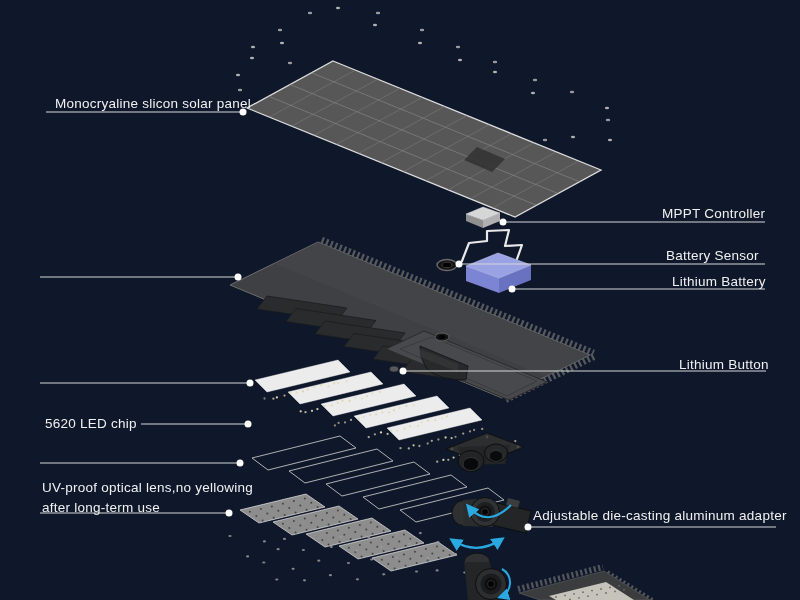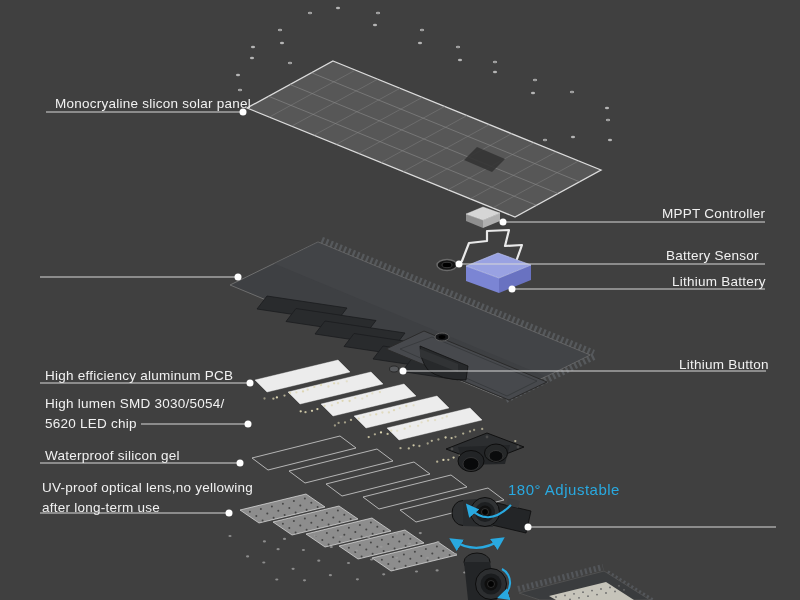--- a/index.html
+++ b/index.html
@@ -1,16 +1,16 @@
 <!DOCTYPE html>
 <html style="--accent: #29a9e0;"><head>
 <meta charset="utf-8">
 <style>
   html,body{margin:0;padding:0;background:#000;}
-  #stage{position:relative;width:800px;height:600px;background:#404040;overflow:hidden;
+  #stage{position:relative;width:800px;height:600px;background:#0f172a;overflow:hidden;
          font-family:"Liberation Sans",sans-serif;}
   #scene{position:absolute;left:0;top:0;}
   .lbl{position:absolute;color:#f1f1f1;font-size:13.5px;line-height:19px;
        letter-spacing:.25px;white-space:pre;}
   .lbl.two{line-height:20px;}
   .lbl.cyan{color:var(--accent,#29a9e0);font-size:15px;letter-spacing:.5px;}
 </style>
 </head>
 <body>
 
@@ -417,23 +417,21 @@
         <line x1="512" y1="289" x2="765" y2="289" stroke="#d8d8d8" stroke-width="1"></line>
         <circle cx="512" cy="289" r="3.5" fill="#fff"></circle>
         <line x1="403" y1="371" x2="766" y2="371" stroke="#d8d8d8" stroke-width="1"></line>
         <circle cx="403" cy="371" r="3.5" fill="#fff"></circle>
         <line x1="528" y1="527" x2="776" y2="527" stroke="#d8d8d8" stroke-width="1"></line>
         <circle cx="528" cy="527" r="3.5" fill="#fff"></circle>
       </g>
     </svg>
 
   <div class="lbl" style="left:55px;top:94px">Monocryaline slicon solar panel</div>
-  <div class="lbl" style="left:45px;top:366px">High efficiency aluminum PCB</div>
-  <div class="lbl two" style="left:45px;top:394px"><span>High lumen SMD 3030/5054/</span><br><span>5620 LED chip</span></div>
-  <div class="lbl" style="left:45px;top:446px">Waterproof silicon gel</div>
+  <div class="lbl two" style="left:45px;top:394px"><br><span>5620 LED chip</span></div>
   <div class="lbl two" style="left:42px;top:478px"><span>UV-proof optical lens,no yellowing</span><br><span>after long-term use</span></div>
 
   <div class="lbl" style="left:662px;top:204px">MPPT Controller</div>
   <div class="lbl" style="left:666px;top:246px">Battery Sensor</div>
   <div class="lbl" style="left:672px;top:272px">Lithium Battery</div>
   <div class="lbl" style="left:679px;top:355px">Lithium Button</div>
-  <div class="lbl cyan" style="left:508px;top:480px">180° Adjustable</div>
+  <div class="lbl" style="left:533px;top:506px">Adjustable die-casting aluminum adapter</div>
 </div>
 
 </body></html>

